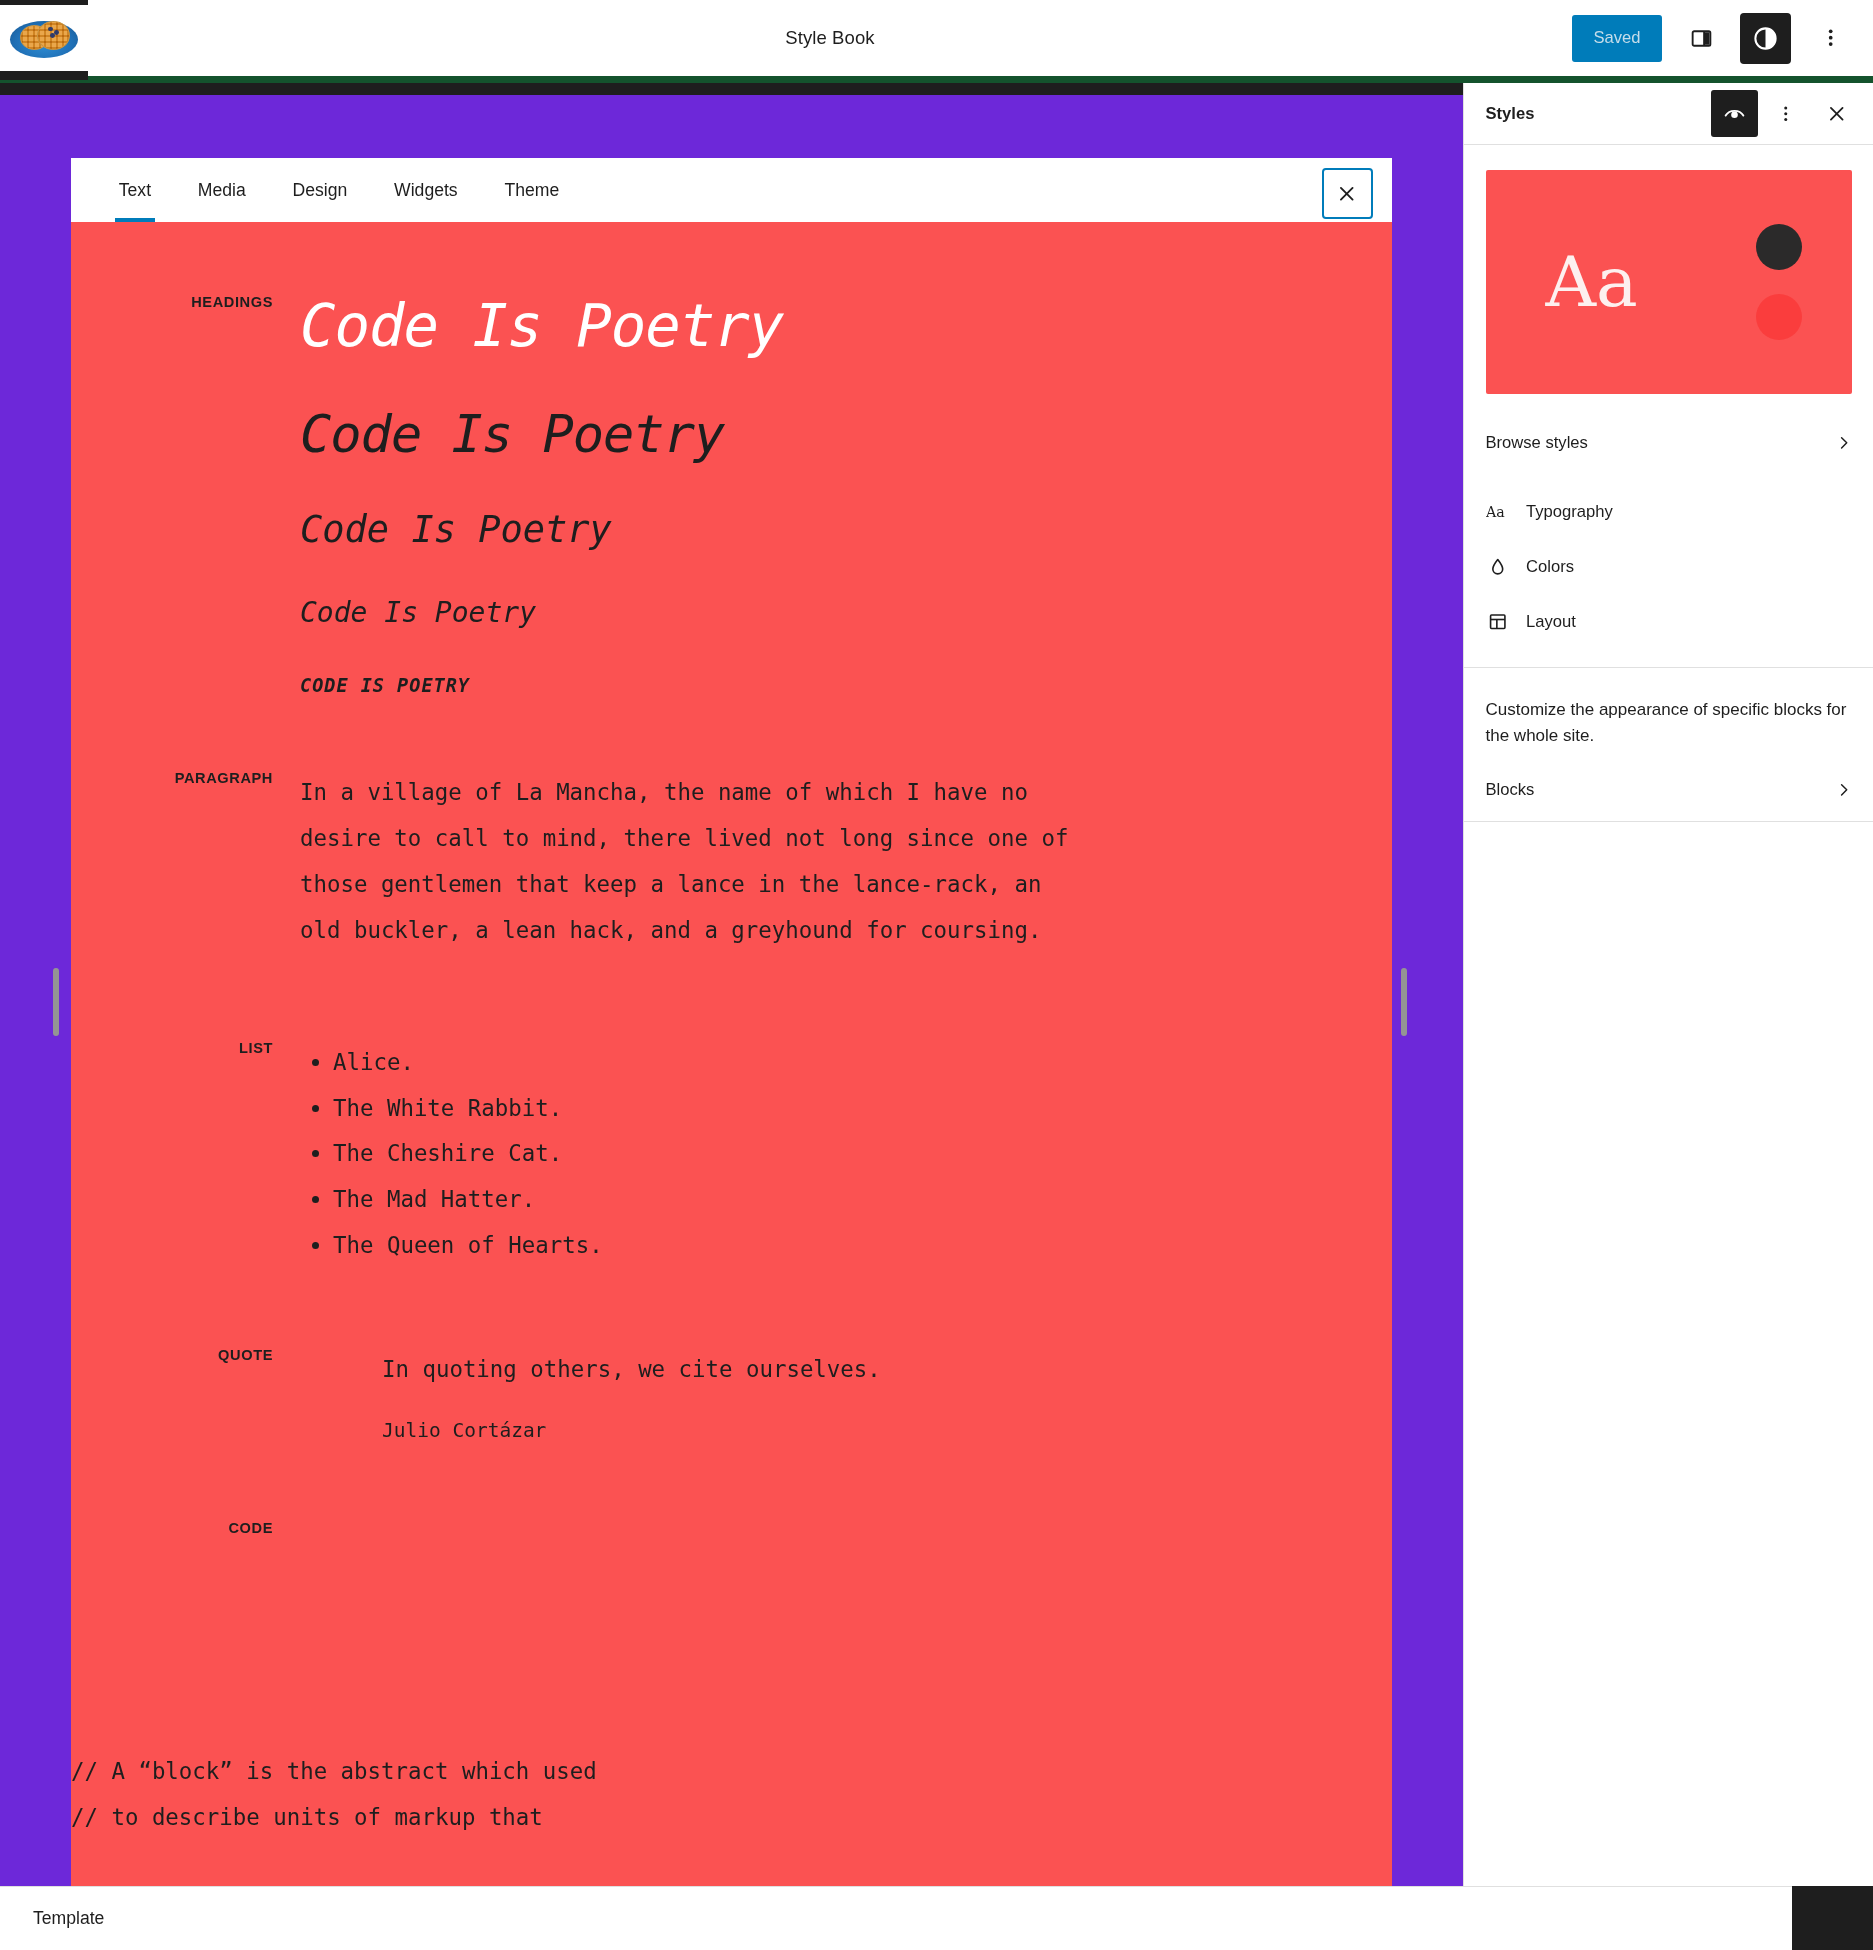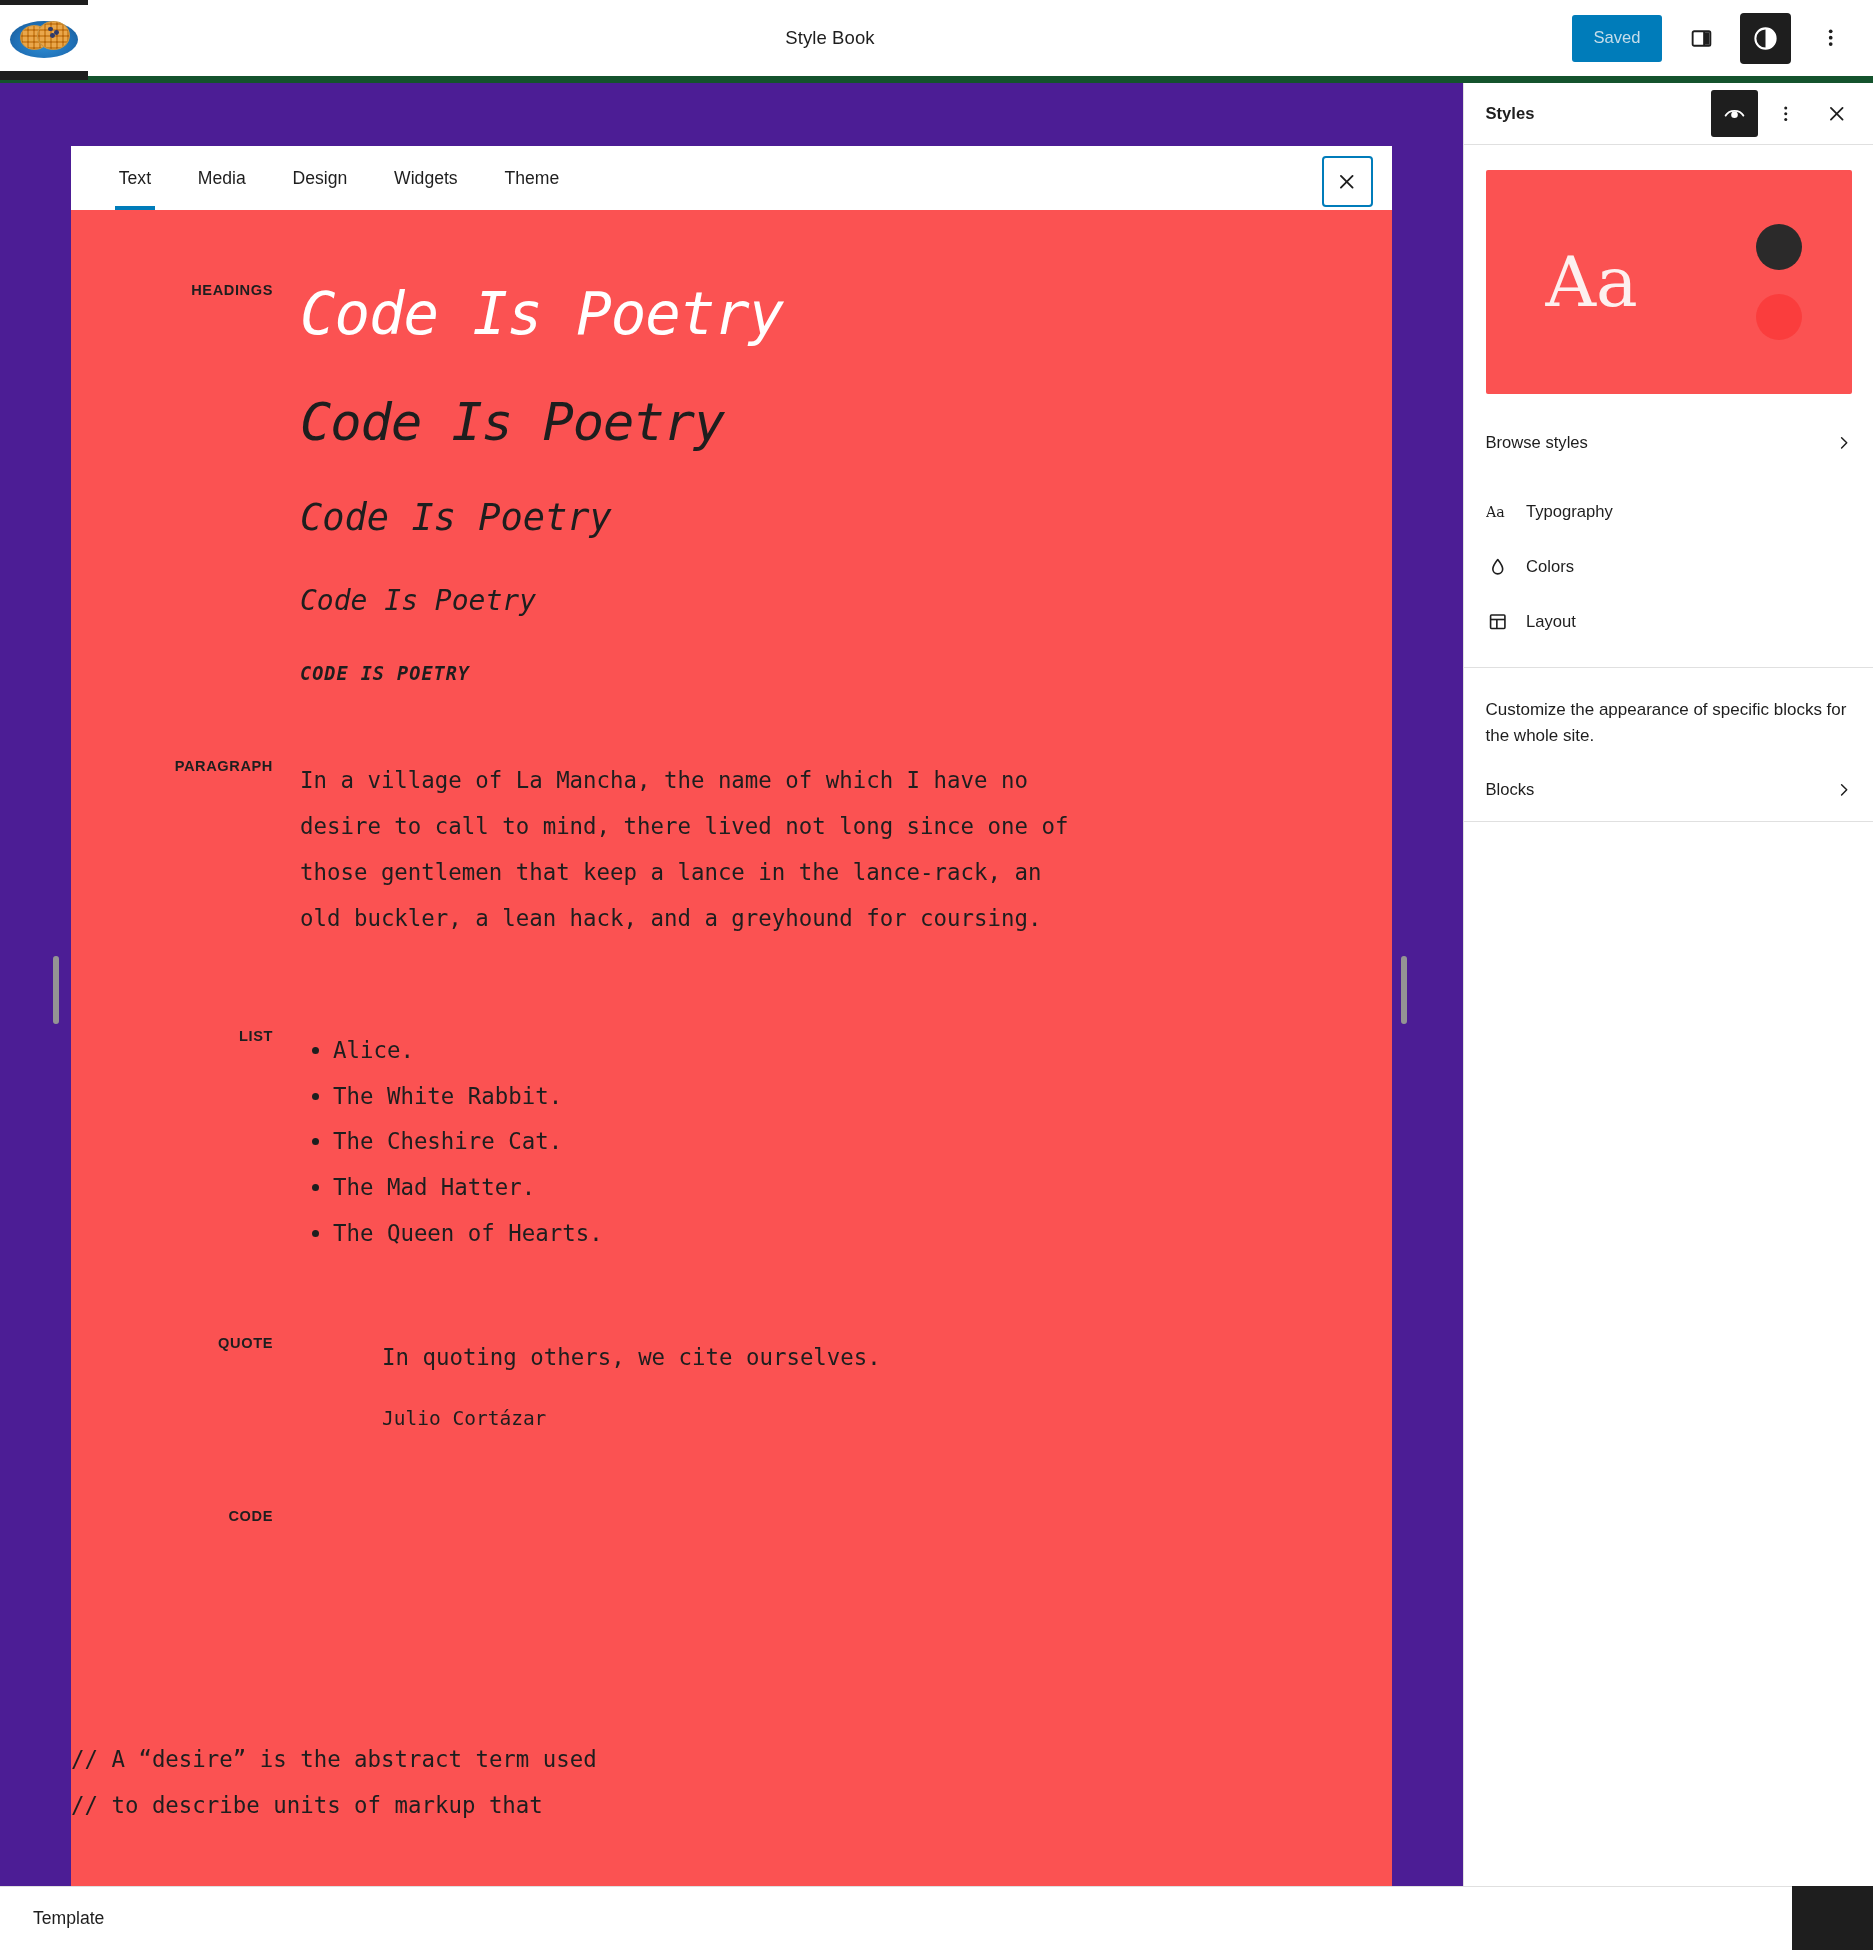--- a/index.html
+++ b/index.html
@@ -66,22 +66,22 @@
   .icon-btn.dark { background: #1e1e1e; }
 
   
   .main {
     position: absolute; top: 83px; left: 0; width: 1873px; height: 1803px;
     background: #1e1e1e;
   }
 
   
   .canvas {
-    position: absolute; top: 0; left: 0; width: 1463px; height: 1803px;
-    background: #4c1d95;
+    position: absolute; top: 12px; left: 0; width: 1463px; height: 1803px;
+    background: #6d28d9;
   }
 
   .resize-handle {
     position: absolute; width: 5.9px; height: 68px; background: #949494;
     border-radius: 2.9px; top: 873px;
   }
   .resize-handle.left { left: 53px; }
   .resize-handle.right { left: 1401px; }
 
   
@@ -299,21 +299,21 @@
             <div class="sb-label">QUOTE</div>
             <div class="sb-content">
               <div class="mono quote-text">In quoting others, we cite ourselves.</div>
               <div class="mono quote-cite">Julio Cortázar</div>
             </div>
           </div>
 
           <div class="sb-section" style="padding-top:70px;flex-direction:column;">
             <div class="sb-label">CODE</div>
             <div class="sb-content">
-              <div class="mono code">// A “desire” is the abstract term used</div>
+              <div class="mono code">// A “block” is the abstract which used</div>
               <div class="mono code">// to describe units of markup that</div>
             </div>
           </div>
 
         </div>
       </div>
     </div>
 
     <div class="sidebar">
 

